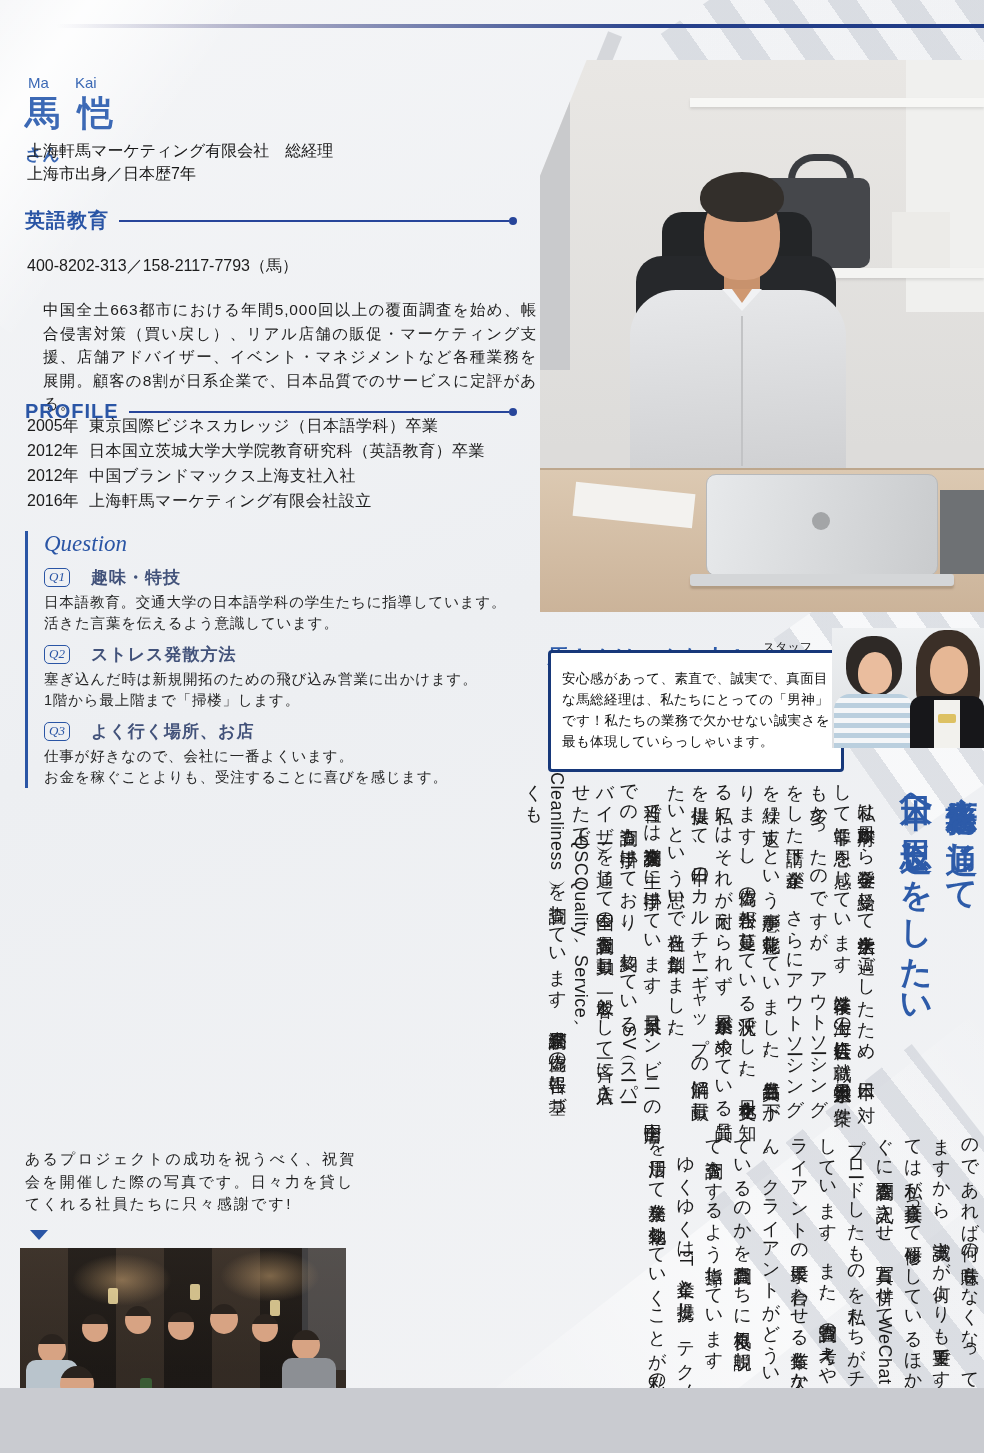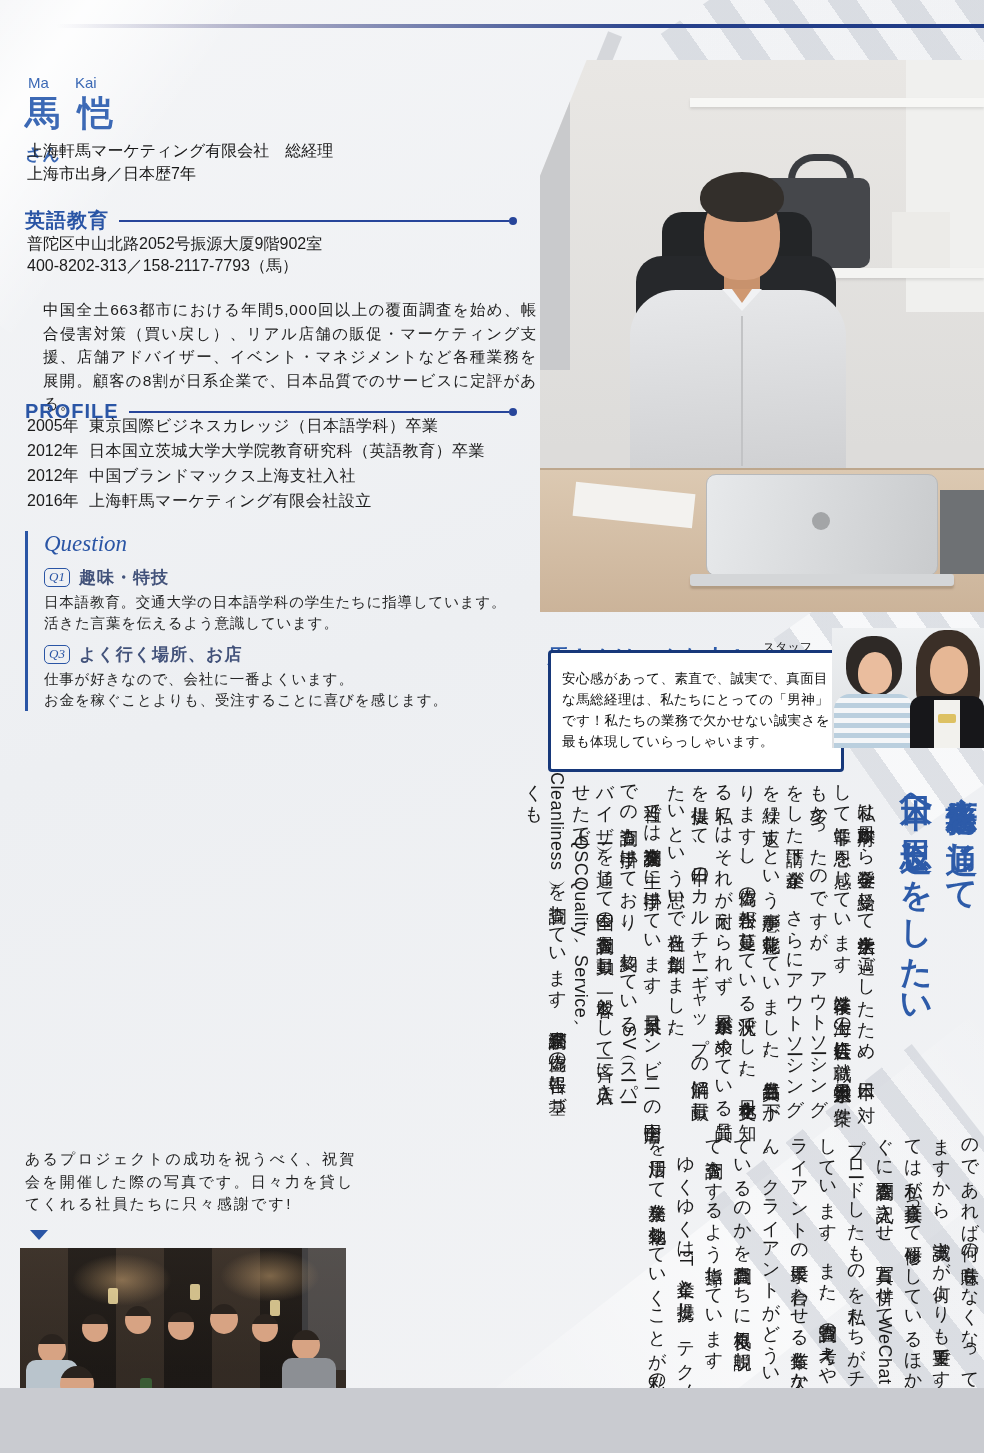--- a/index.html
+++ b/index.html
@@ -57,21 +57,21 @@
   .p-event{letter-spacing:.5px;}
 
   
   .question{position:absolute;left:25px;top:531px;width:500px;border-left:3px solid #2a55a5;padding-left:16px;}
   .q-heading{font-family:"Liberation Serif","DejaVu Serif",serif;font-style:italic;
              font-size:23px;color:#2a55a5;margin-bottom:6px;}
   .q-item{margin-top:9px;}
   .q-title-row{display:flex;align-items:center;gap:9px;}
   .q-chip{font-family:"Liberation Serif","DejaVu Serif",serif;font-style:italic;font-size:13px;
           color:#2a55a5;border:1.5px solid #2a55a5;border-radius:5px;padding:0 4px 1px;line-height:16px;}
-  .q-title{font-size:17px;font-weight:bold;color:#42527a;letter-spacing:1px;}
+  .q-title{font-size:17px;font-weight:bold;color:#42527a;letter-spacing:1px;margin-left:12px;}
   .q-answer{margin-top:3px;font-size:14.5px;line-height:1.45;letter-spacing:.8px;color:#262626;white-space:pre-line;}
 
   
   .photo-main{position:absolute;left:540px;top:60px;width:444px;height:552px;overflow:hidden;
               background:linear-gradient(#e9e7e4,#dddcda 70%);
               clip-path:polygon(0 21%,10.5% 0,100% 0,100% 100%,0 100%);}
   .pm-doorframe{left:0;top:0;width:30px;height:310px;background:#c9cacc;}
   .pm-wallpanel{right:0;top:0;width:78px;height:252px;background:#f0f0ee;}
   .pm-board1{left:150px;top:38px;width:294px;height:9px;background:#f7f7f5;box-shadow:0 2px 3px rgba(0,0,0,.10);}
   .pm-board2{left:150px;top:208px;width:294px;height:10px;background:#f4f4f2;box-shadow:0 2px 3px rgba(0,0,0,.10);}
@@ -180,21 +180,20 @@
       <span class="honorific">さん</span>
     </div>
     <div class="position">上海軒馬マーケティング有限会社　総経理</div>
     <div class="origin">上海市出身／日本歴7年</div>
 
     <div class="sec-head company-head">
       <span class="sec-label">英語教育</span>
       <span class="rule"></span>
       <span class="dot"></span>
     </div>
-    <div class="address">普陀区中山北路2052号振源大厦9階902室</div>
     <div class="phone">400-8202-313／158-2117-7793（馬）</div>
     <p class="company-desc">中国全土663都市における年間5,000回以上の覆面調査を始め、帳合侵害対策（買い戻し）、リアル店舗の販促・マーケティング支援、店舗アドバイザー、イベント・マネジメントなど各種業務を展開。顧客の8割が日系企業で、日本品質でのサービスに定評がある。</p>
 
     <div class="sec-head profile-head">
       <span class="sec-label">PROFILE</span>
       <span class="rule"></span>
       <span class="dot"></span>
     </div>
     <div class="profile-list">
       <div class="p-row">
@@ -217,20 +216,28 @@
 
     <div class="question">
       <div class="q-heading">Question</div>
       <div class="q-item">
         <div class="q-title-row">
           <span class="q-chip">Q1</span>
           <span class="q-title">趣味・特技</span>
         </div>
         <div class="q-answer">日本語教育。交通大学の日本語学科の学生たちに指導しています。
 活きた言葉を伝えるよう意識しています。</div>
+      </div>
+      <div class="q-item">
+        <div class="q-title-row">
+          <span class="q-chip">Q2</span>
+          <span class="q-title">ストレス発散方法</span>
+        </div>
+        <div class="q-answer">塞ぎ込んだ時は新規開拓のための飛び込み営業に出かけます。
+1階から最上階まで「掃楼」します。</div>
       </div>
       <div class="q-item">
         <div class="q-title-row">
           <span class="q-chip">Q3</span>
           <span class="q-title">よく行く場所、お店</span>
         </div>
         <div class="q-answer">仕事が好きなので、会社に一番よくいます。
 お金を稼ぐことよりも、受注することに喜びを感じます。</div>
       </div>
     </div>

